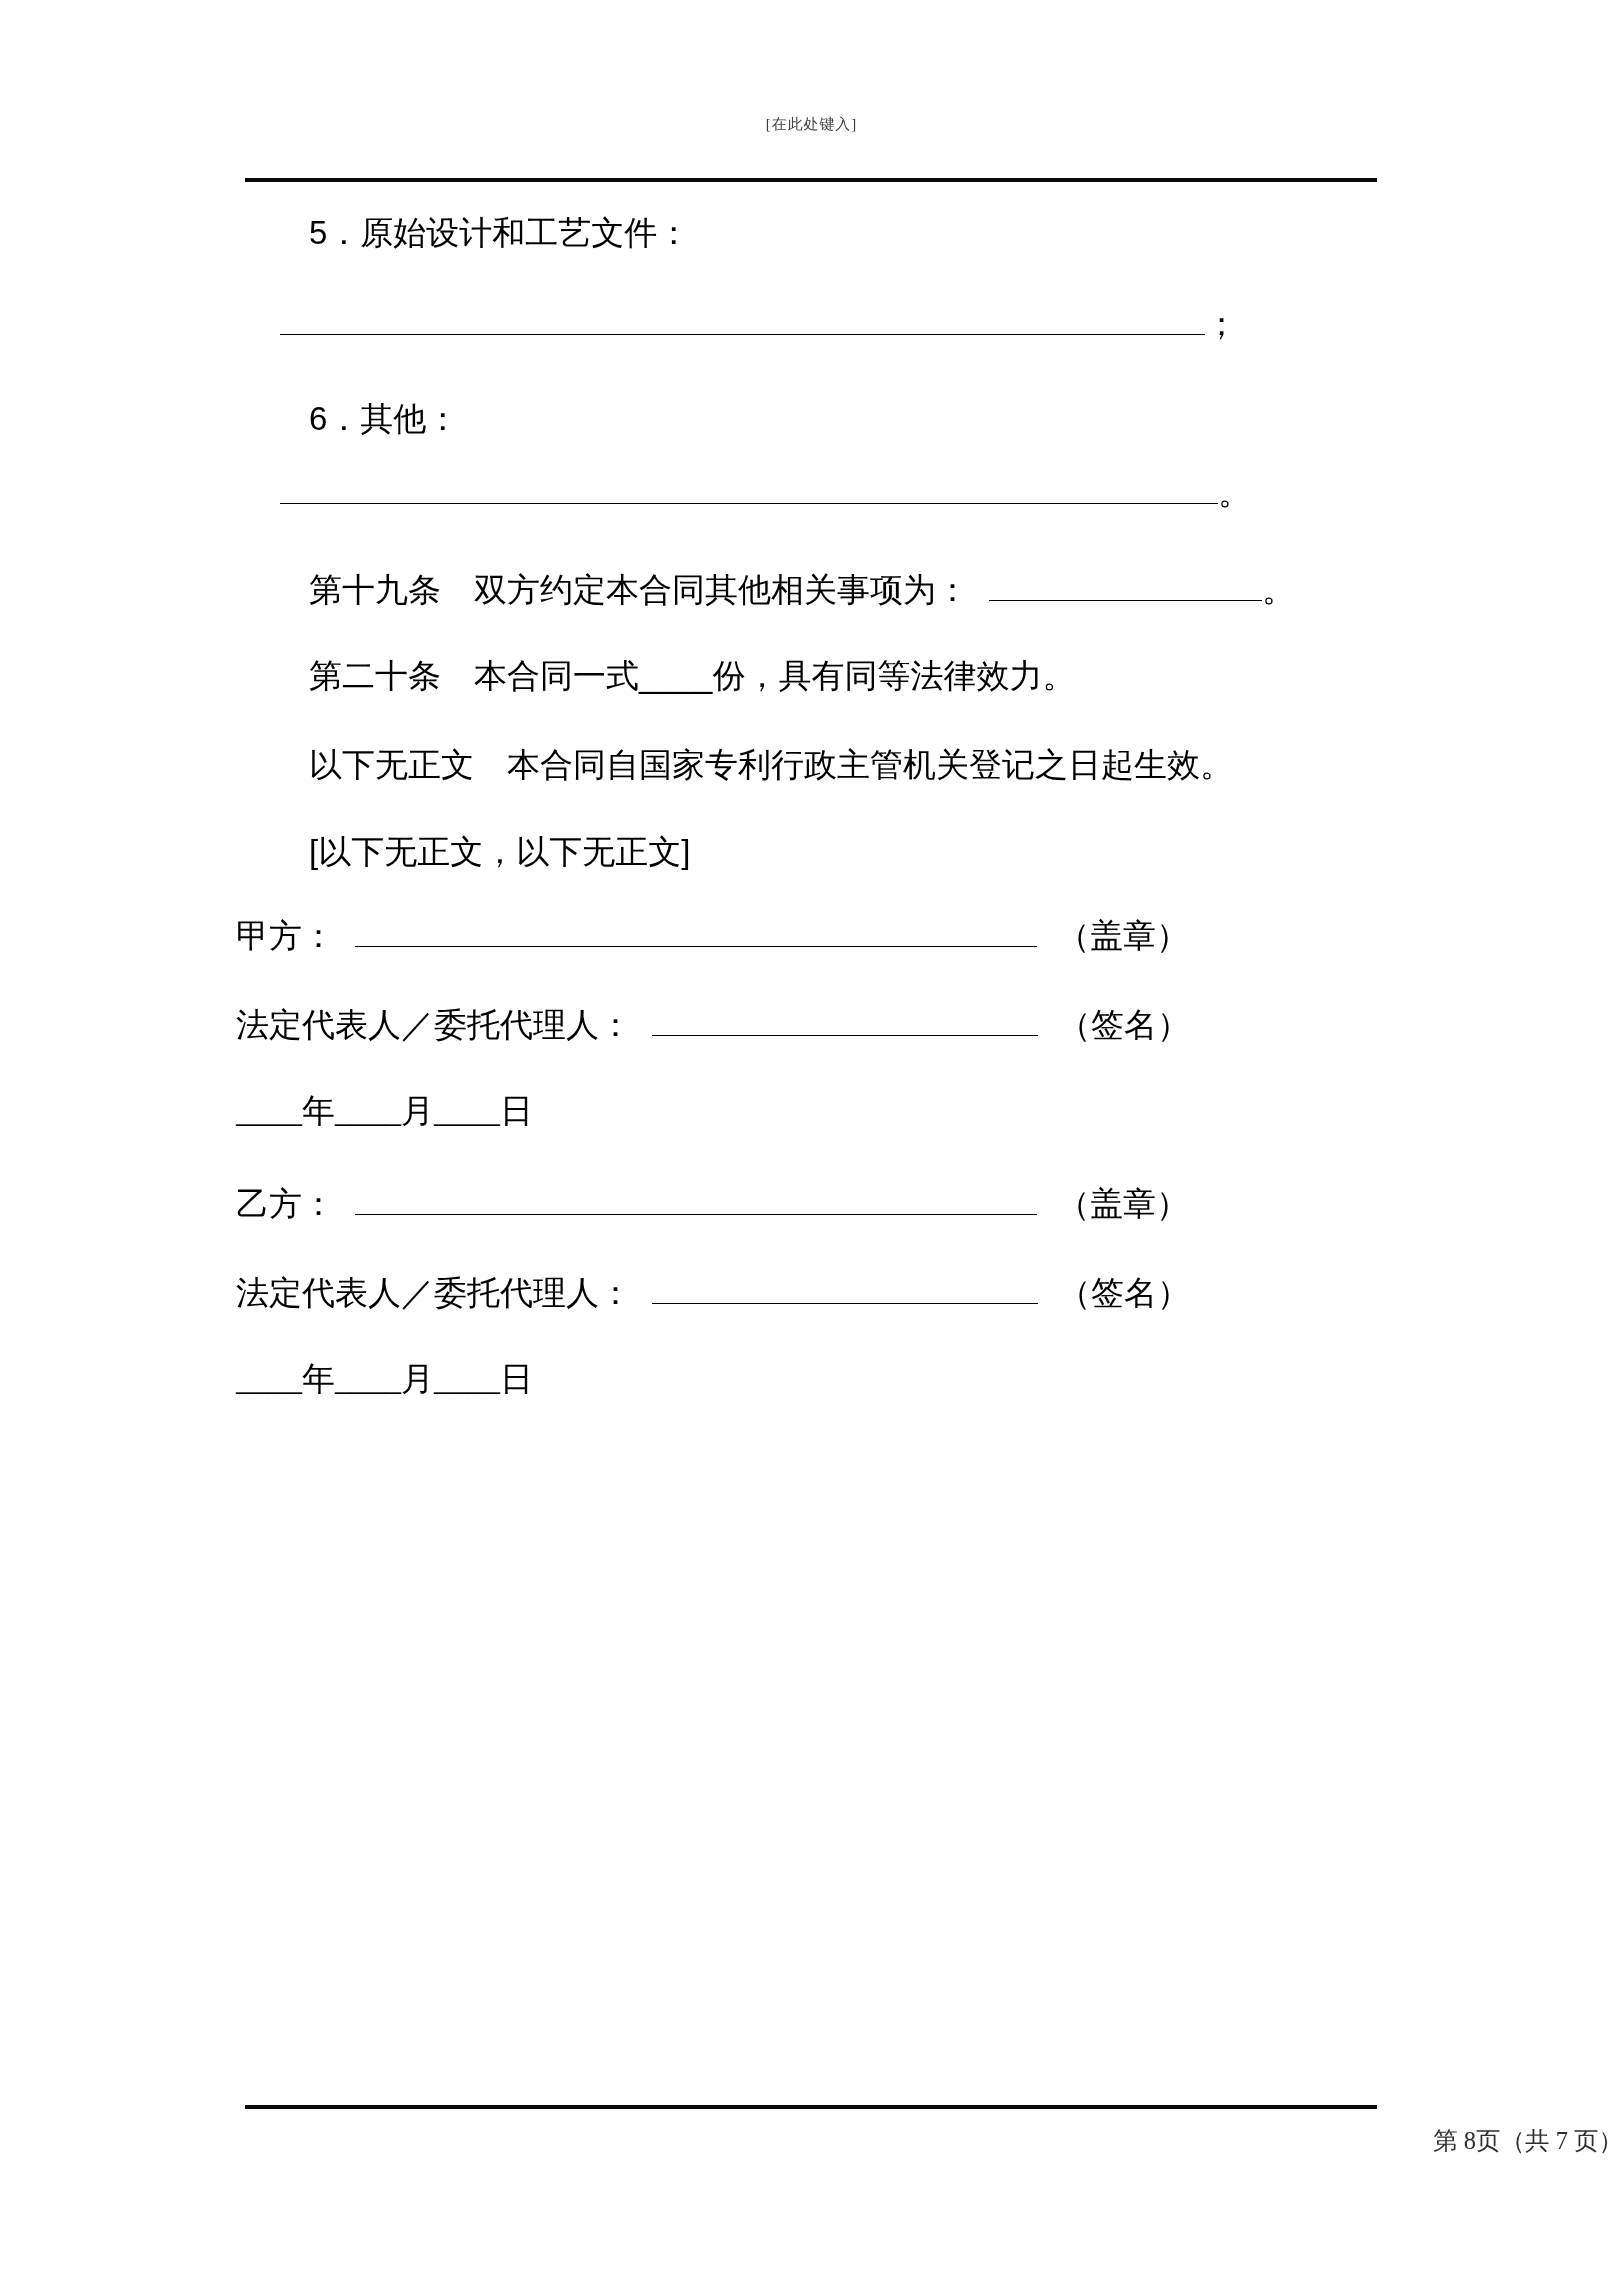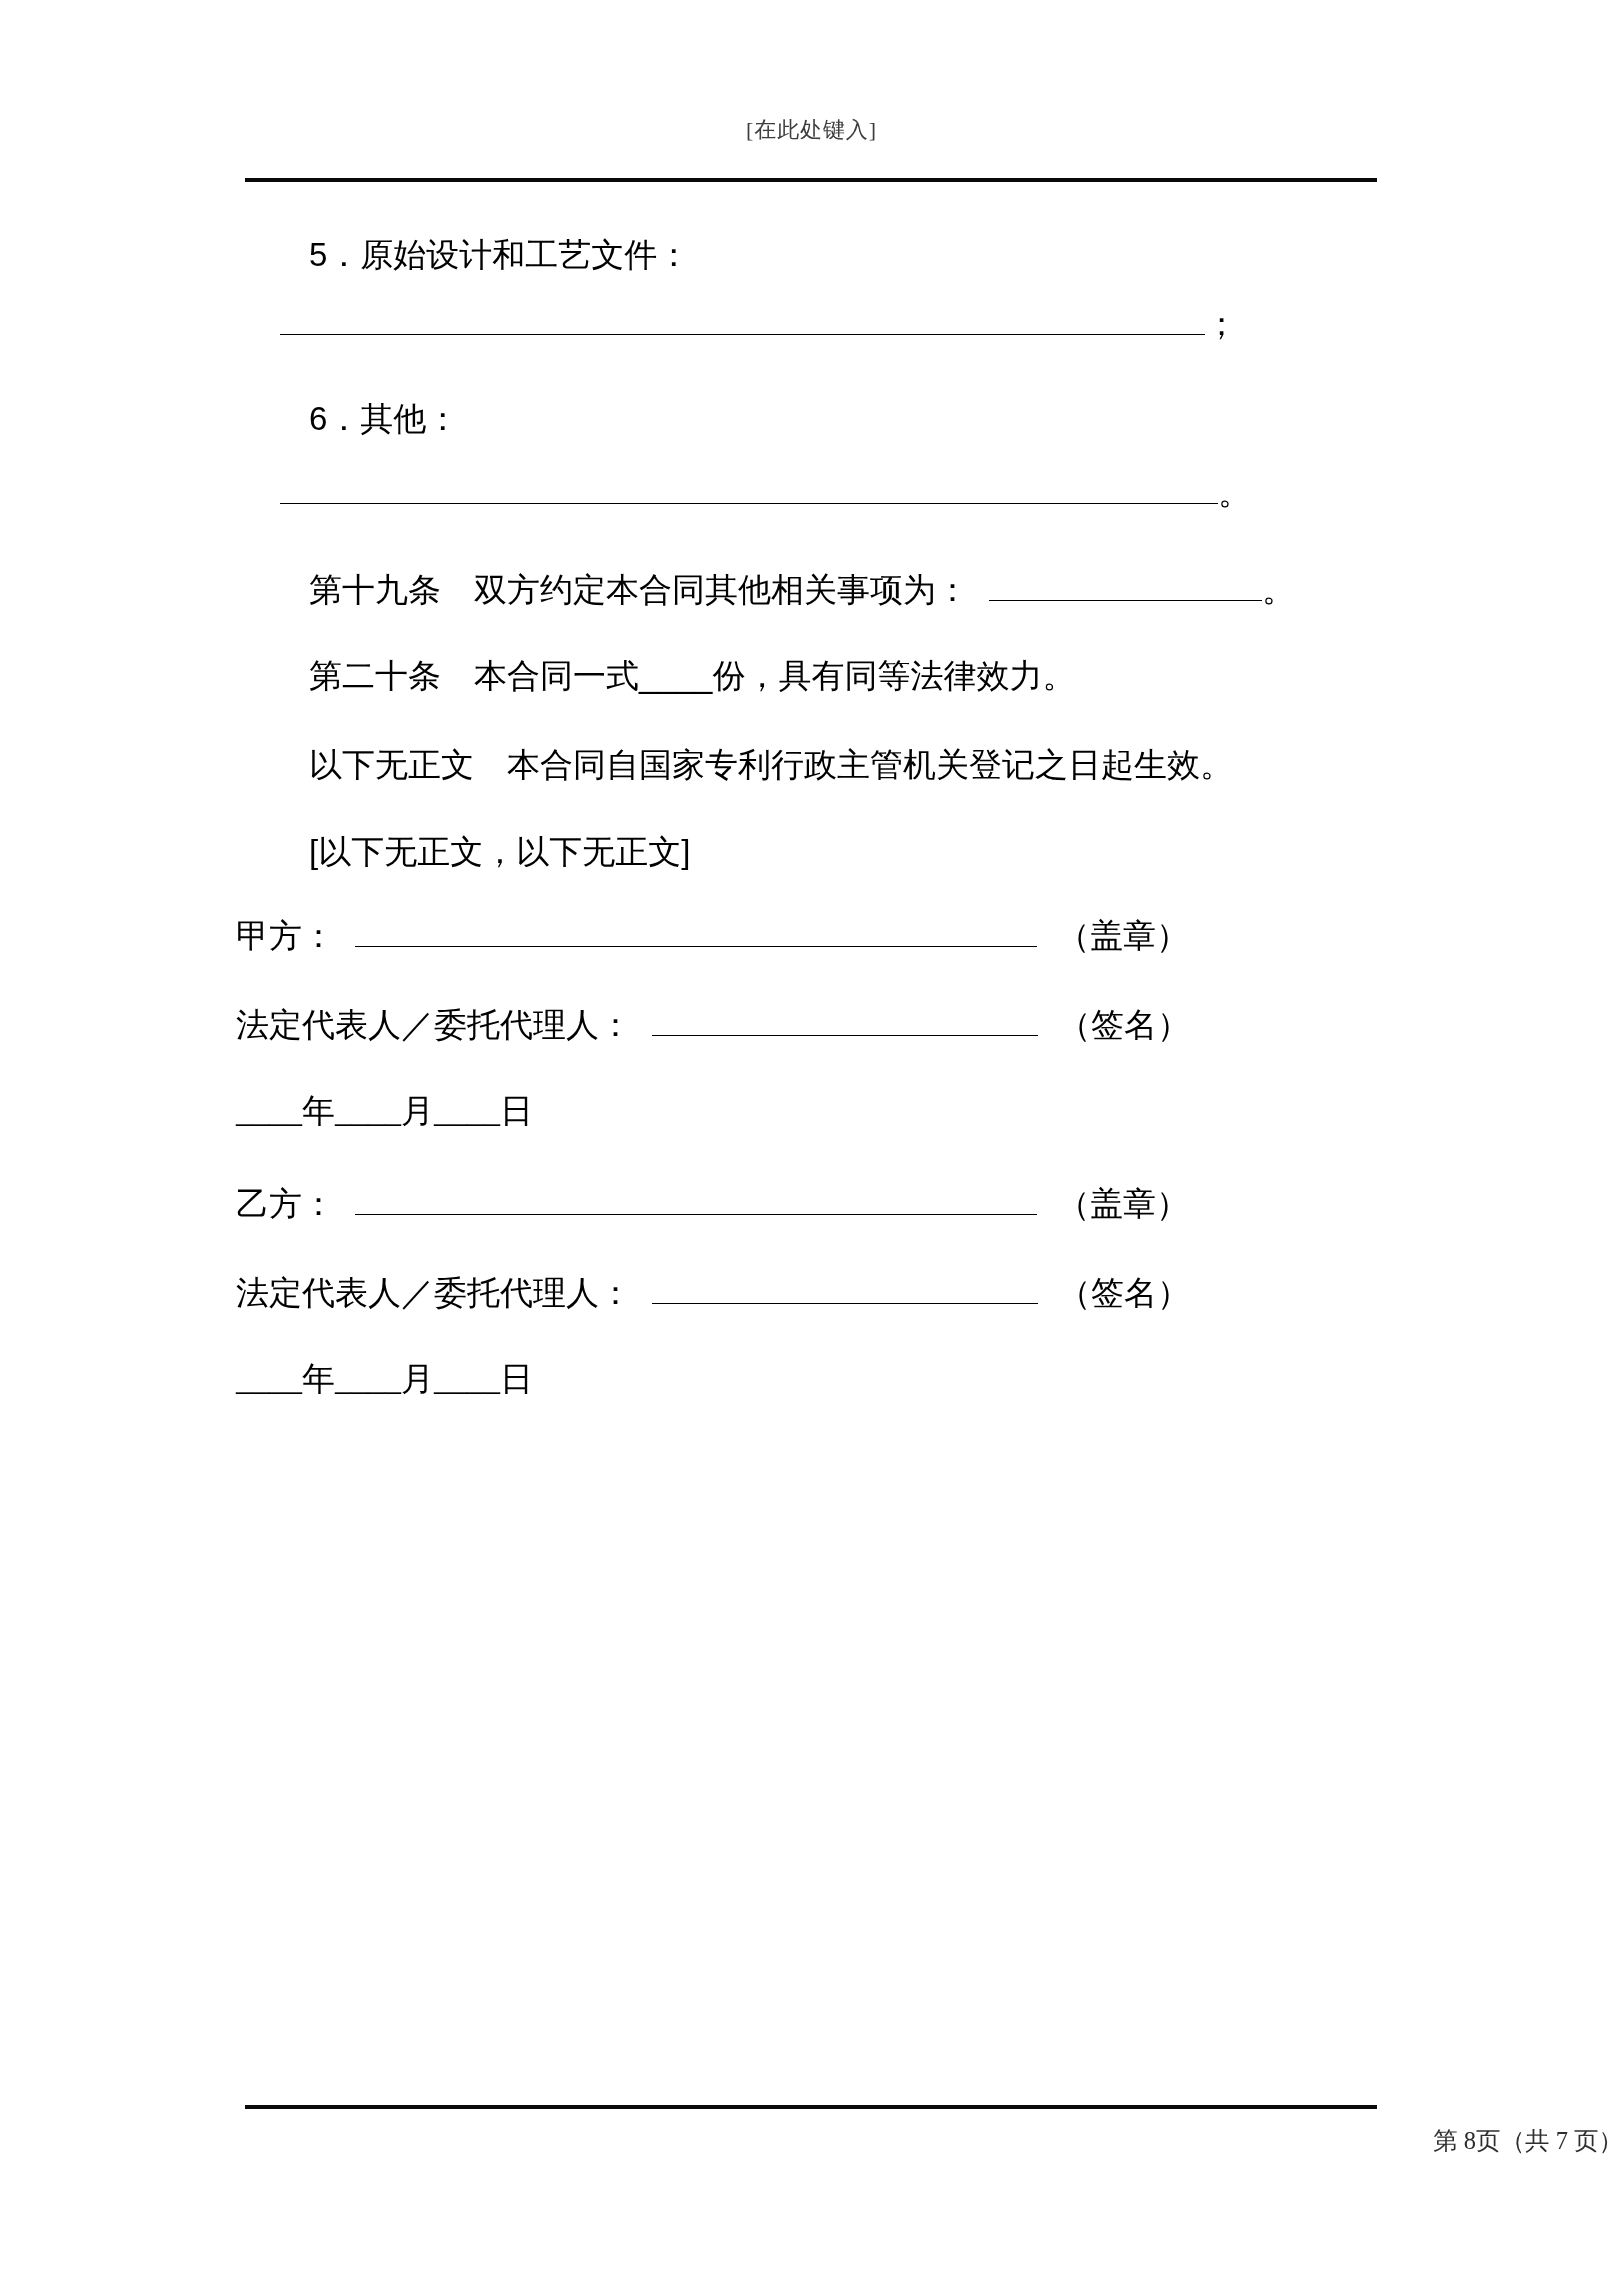--- a/index.html
+++ b/index.html
@@ -17,21 +17,21 @@
     color: #000000;
   }
   
   .header-placeholder {
     position: absolute;
     top: 115px;
     left: 0;
     width: 100%;
     text-align: center;
     font-family: "Liberation Serif", serif;
-    font-size: 22px;
+    font-size: 15px;
     color: #3d3d3d;
     letter-spacing: 0.9px;
   }
   .header-rule {
     position: absolute;
     top: 178px;
     left: 245px;
     width: 1132px;
     height: 3.6px;
     background: #0a0a0a;
@@ -80,21 +80,21 @@
   .after-gap { display:inline-block; width: 20px; }
 </style>
 </head>
 <body>
 
 <div class="page">
 
   <div class="header-placeholder">[在此处键入]</div>
   <div class="header-rule"></div>
 
-  <div class="line indent" style="top:236px">5．原始设计和工艺文件：</div>
+  <div class="line indent" style="top:214px">5．原始设计和工艺文件：</div>
   <div class="line blankline" style="top:303px">
     <span class="blank w-long1"></span><span>；</span>
   </div>
 
   <div class="line indent" style="top:400px">6．其他：</div>
   <div class="line blankline" style="top:472px">
     <span class="blank w-long2"></span><span>。</span>
   </div>
 
   <div class="line indent" style="top:569px">

